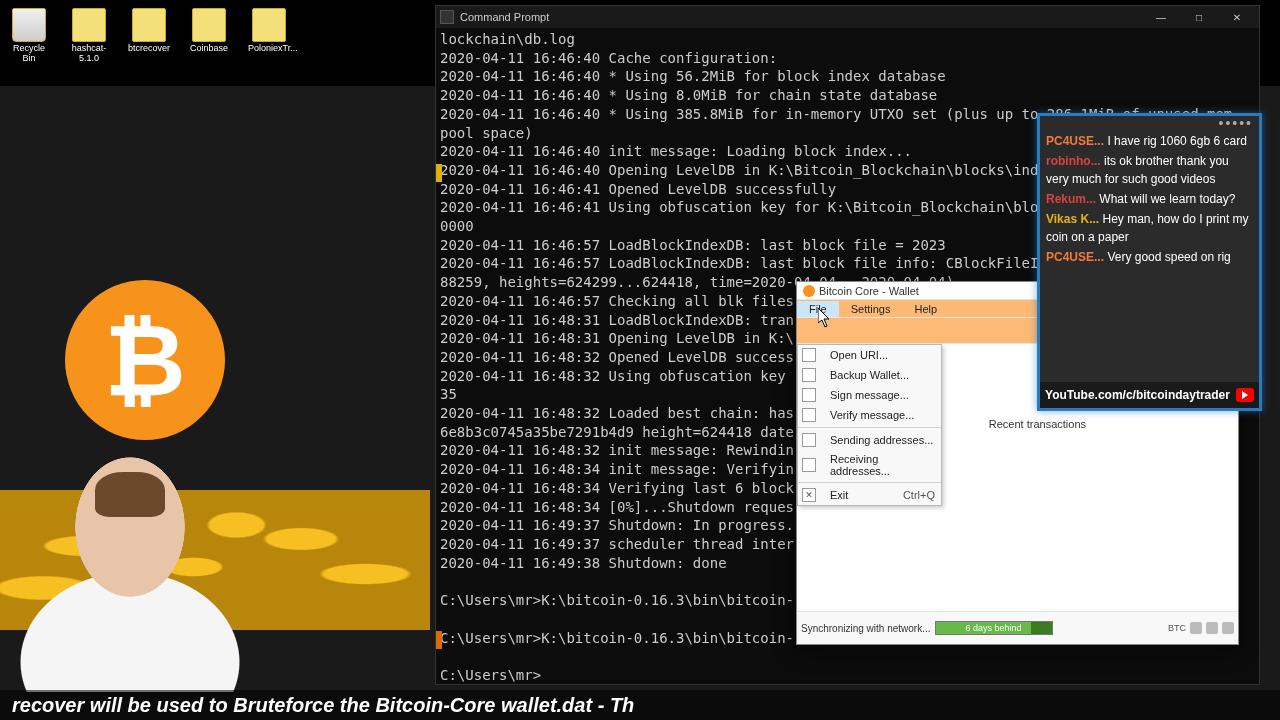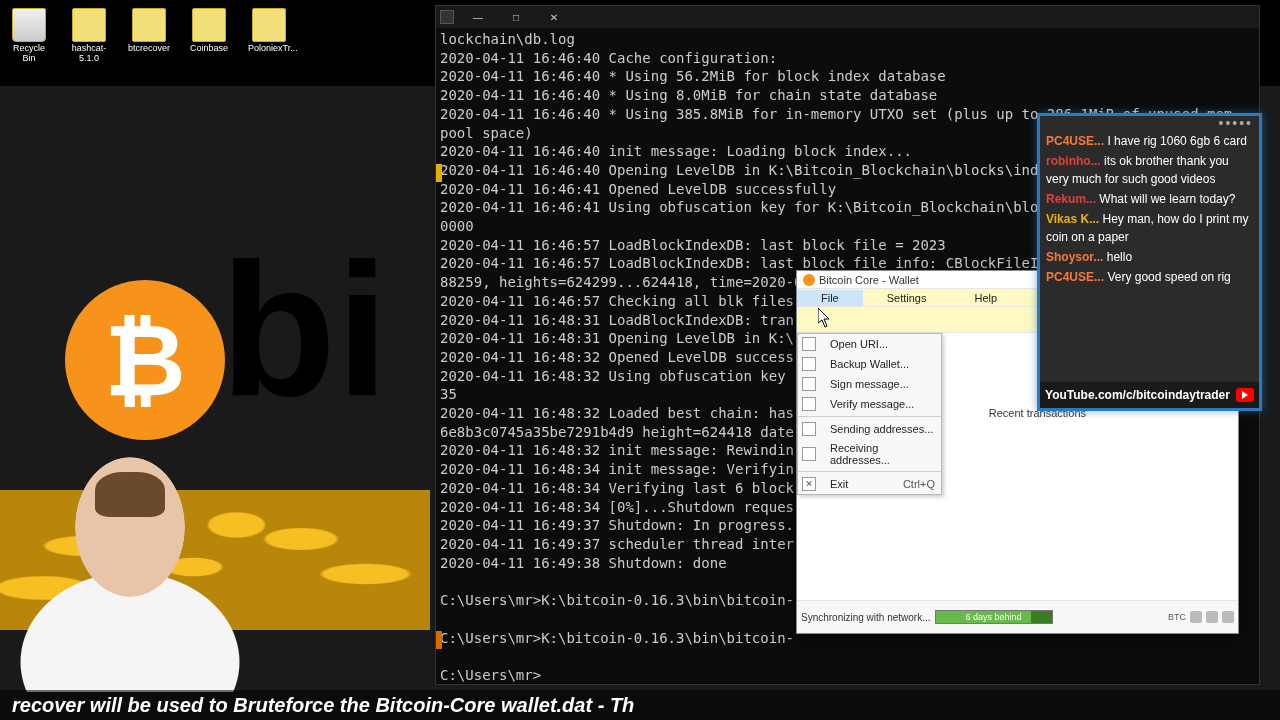--- a/index.html
+++ b/index.html
@@ -69,33 +69,33 @@
 .cmd-body {
   font-family: "Consolas", monospace; font-size: 14px; color: #cccccc;
   padding: 2px 4px; line-height: 18.7px; white-space: pre; overflow: hidden;
   height: calc(100% - 22px);
 }
 .cmd-highlight-y { position: absolute; left: 0; width: 6px; height: 18px; background: #e0b000; }
 .cmd-highlight-o { position: absolute; left: 0; width: 6px; height: 18px; background: #d96b00; }
 
 
 .wallet-window {
-  position: absolute; left: 796px; top: 270px; width: 443px; height: 364px;
-  background: #fef9c3; border: 1px solid #888; box-shadow: 0 6px 20px rgba(0,0,0,0.45);
+  position: absolute; left: 796px; top: 281px; width: 443px; height: 364px;
+  background: #fdba74; border: 1px solid #888; box-shadow: 0 6px 20px rgba(0,0,0,0.45);
 }
 .wallet-titlebar {
   height: 18px; background: #fff; display: flex; align-items: center; padding: 0 6px;
   border-bottom: 1px solid #e5e5e5; font-size: 11px; color: #333;
 }
 .wallet-title-icon { width: 12px; height: 12px; background: #f7931a; border-radius: 50%; margin-right: 4px; }
 .wallet-menubar {
   height: 18px; display: flex; align-items: center; font-size: 11px; color: #222;
   border-bottom: 1px solid #e5e5e5;
 }
-.wallet-menu-item { padding: 2px 24px; cursor: pointer; }
+.wallet-menu-item { padding: 2px 12px; cursor: pointer; }
 .wallet-menu-item.active { background: #cde6f7; }
 .wallet-toolbar {
   height: 26px; border-bottom: 1px solid #e5e5e5; display: flex; align-items: center;
   justify-content: flex-end; padding: 0 6px; font-size: 11px; color: #333;
 }
 .wallet-tool { display: flex; align-items: center; gap: 4px; padding: 2px 6px; cursor: pointer; }
 .wallet-tool-icon { width: 14px; height: 14px; border: 1px solid #999; background: #eee; }
 .wallet-body { position: relative; height: calc(100% - 80px); background: #fff; }
 .wallet-dropdown {
   position: absolute; left: 0; top: 0; width: 145px; background: #f8f8f8;
@@ -149,21 +149,20 @@
 
 
 .cursor { position: absolute; left: 818px; top: 308px; width: 14px; height: 20px; z-index: 999; pointer-events:none;}
 .cursor svg { display:block; }
 </style>
 </head>
 <body>
 
 <div class="desktop-bg">
   <div class="chart-bg"></div>
-  <div class="bi-text">bi</div>
   <div class="bitcoin-circle"></div>
   <div class="coins-pile"></div>
   <div class="presenter"></div>
 </div>
 
 <div class="desktop-icons" id="desktop-icons">
     <div class="dicon">
       <div class="dicon-img bin"></div>
                  <div class="dicon-label">Recycle Bin</div>
     </div>
@@ -181,20 +180,21 @@
     </div>
     <div class="dicon">
       <div class="dicon-img "></div>
                  <div class="dicon-label">PoloniexTr...</div>
     </div>
   </div>
 
 <div class="cmd-window">
   <div class="cmd-titlebar">
     <div class="cmd-title-icon"></div>
+    <div class="cmd-title">Command Prompt</div>
     <div class="win-btns">
       <div class="win-btn">—</div>
       <div class="win-btn">□</div>
       <div class="win-btn close">✕</div>
     </div>
   </div>
   <div class="cmd-body" id="cmd-body">lockchain\db.log
 2020-04-11 16:46:40 Cache configuration:
 2020-04-11 16:46:40 * Using 56.2MiB for block index database
 2020-04-11 16:46:40 * Using 8.0MiB for chain state database
@@ -299,21 +299,20 @@
   </div>
 </div>
 
 <div class="chat-overlay">
   <div class="chat-top-dots">•••••</div>
   <div class="chat-body" id="chat-body">
       <div class="chat-line"><span class="chat-user" style="color:#f47a3c">PC4USE...</span> <span>I have rig 1060 6gb 6 card</span></div>
       <div class="chat-line"><span class="chat-user" style="color:#d9443e">robinho...</span> <span>its ok brother thank you very much for such good videos</span></div>
       <div class="chat-line"><span class="chat-user" style="color:#d9443e">Rekum...</span> <span>What will we learn today?</span></div>
       <div class="chat-line"><span class="chat-user" style="color:#eab308">Vikas K...</span> <span>Hey man, how do I print my coin on a paper</span></div>
-      <div class="chat-line"><span class="chat-user" style="color:#f47a3c">Shoysor...</span> <span>hello</span></div>
       <div class="chat-line"><span class="chat-user" style="color:#f47a3c">PC4USE...</span> <span>Very good speed on rig</span></div>
     </div>
   <div class="chat-bottom">
     <span>YouTube.com/c/bitcoindaytrader</span>
     <div class="yt-icon"></div>
   </div>
 </div>
 
 <div class="subtitle-bar">
   <span>recover will be used to Bruteforce the Bitcoin-Core wallet.dat - Th</span>

